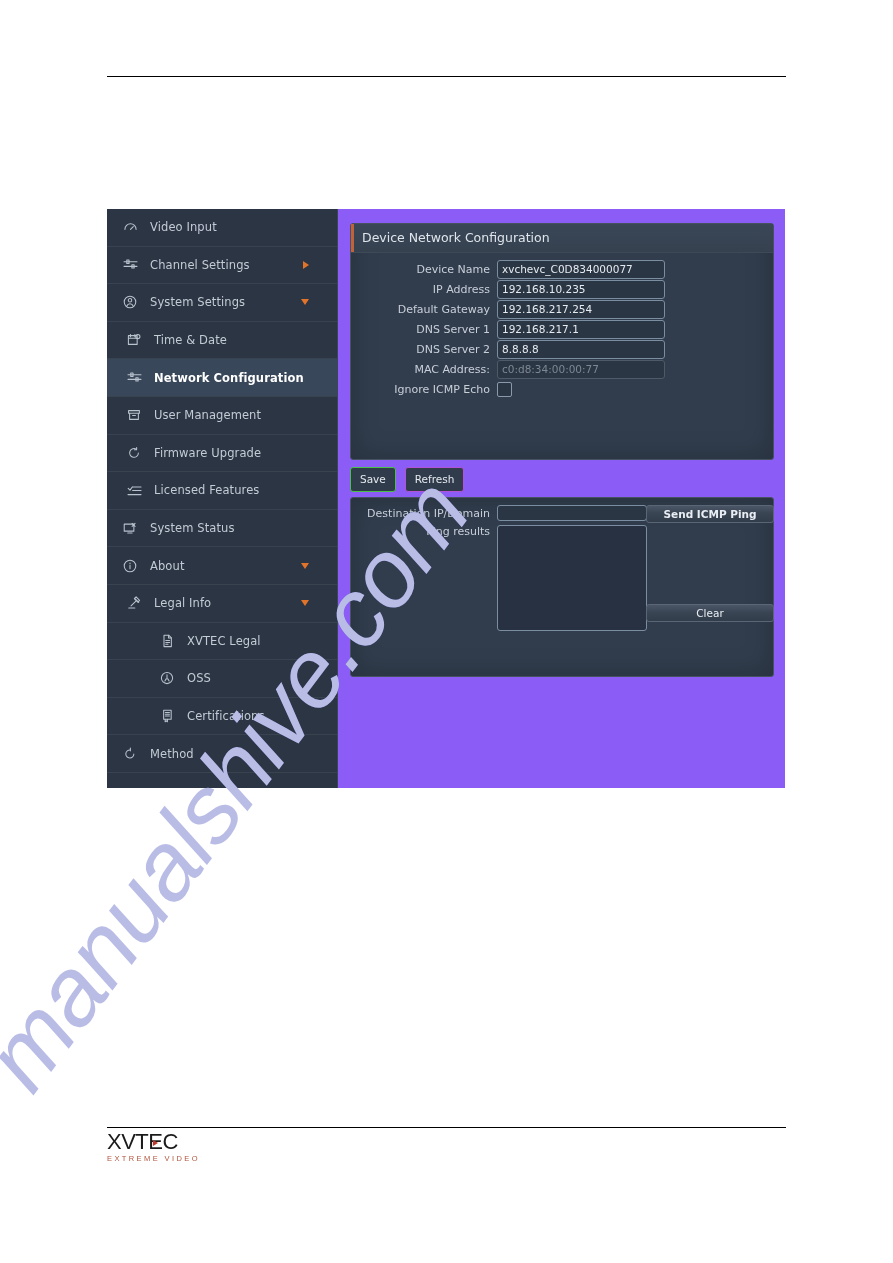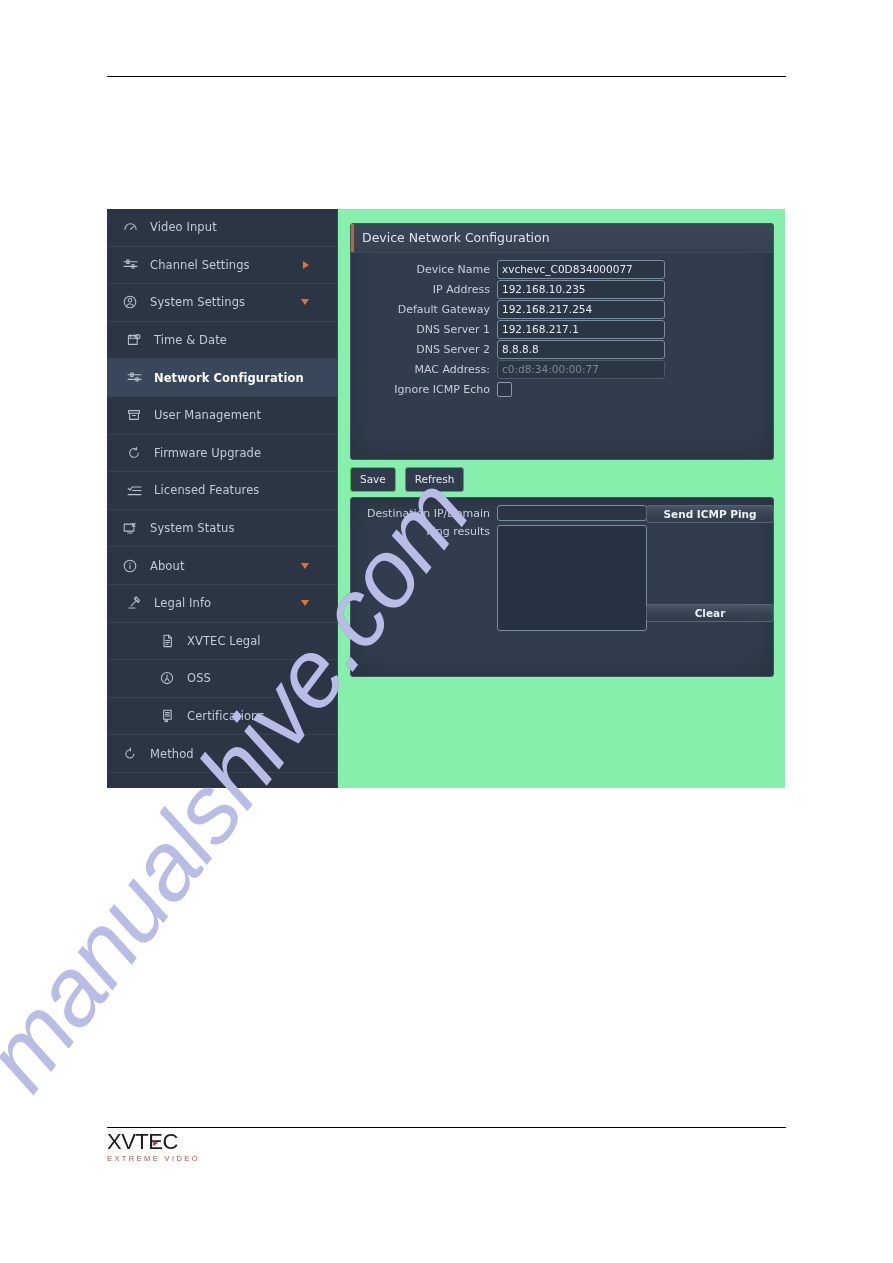--- a/index.html
+++ b/index.html
@@ -125,21 +125,21 @@
     border-right: 0;
     border-top: 4px solid transparent;
     border-bottom: 4px solid transparent;
   }
 
   
   .content {
     position: absolute;
     left: 231px; top: 0;
     right: 0; bottom: 0;
-    background: #86efac;
+    background: #8b5cf6;
   }
 
   .panel {
     position: absolute;
     background: #313d4d;
     border: 1px solid #46525f;
     border-radius: 3px;
     box-shadow: inset 0 0 28px rgba(0,0,0,0.22);
   }
   #panel-device { left: 12px; top: 14px; width: 422px; height: 235px; }
@@ -267,21 +267,21 @@
     line-height: 16px;
     text-align: center;
     font-size: 10.5px;
     color: #e9eef4;
     background: linear-gradient(to bottom, #4a5666 0%, #3a4554 45%, #323d4b 100%);
     border: 1px solid #5a6675;
     border-radius: 3px;
     font-weight: bold;
   }
   #btn-send-ping { position: absolute; left: 295px; top: 7px; }
-  #btn-clear     { position: absolute; left: 295px; top: 106px; font-weight: bold; }
+  #btn-clear     { position: absolute; left: 295px; top: 106px; font-weight: normal; }
 
   
   .watermark {
     position: absolute;
     left: 50px;
     top: 1000px;
     transform-origin: left bottom;
     transform: rotate(-53deg);
     font-family: "Liberation Sans", sans-serif;
     font-size: 96px;

